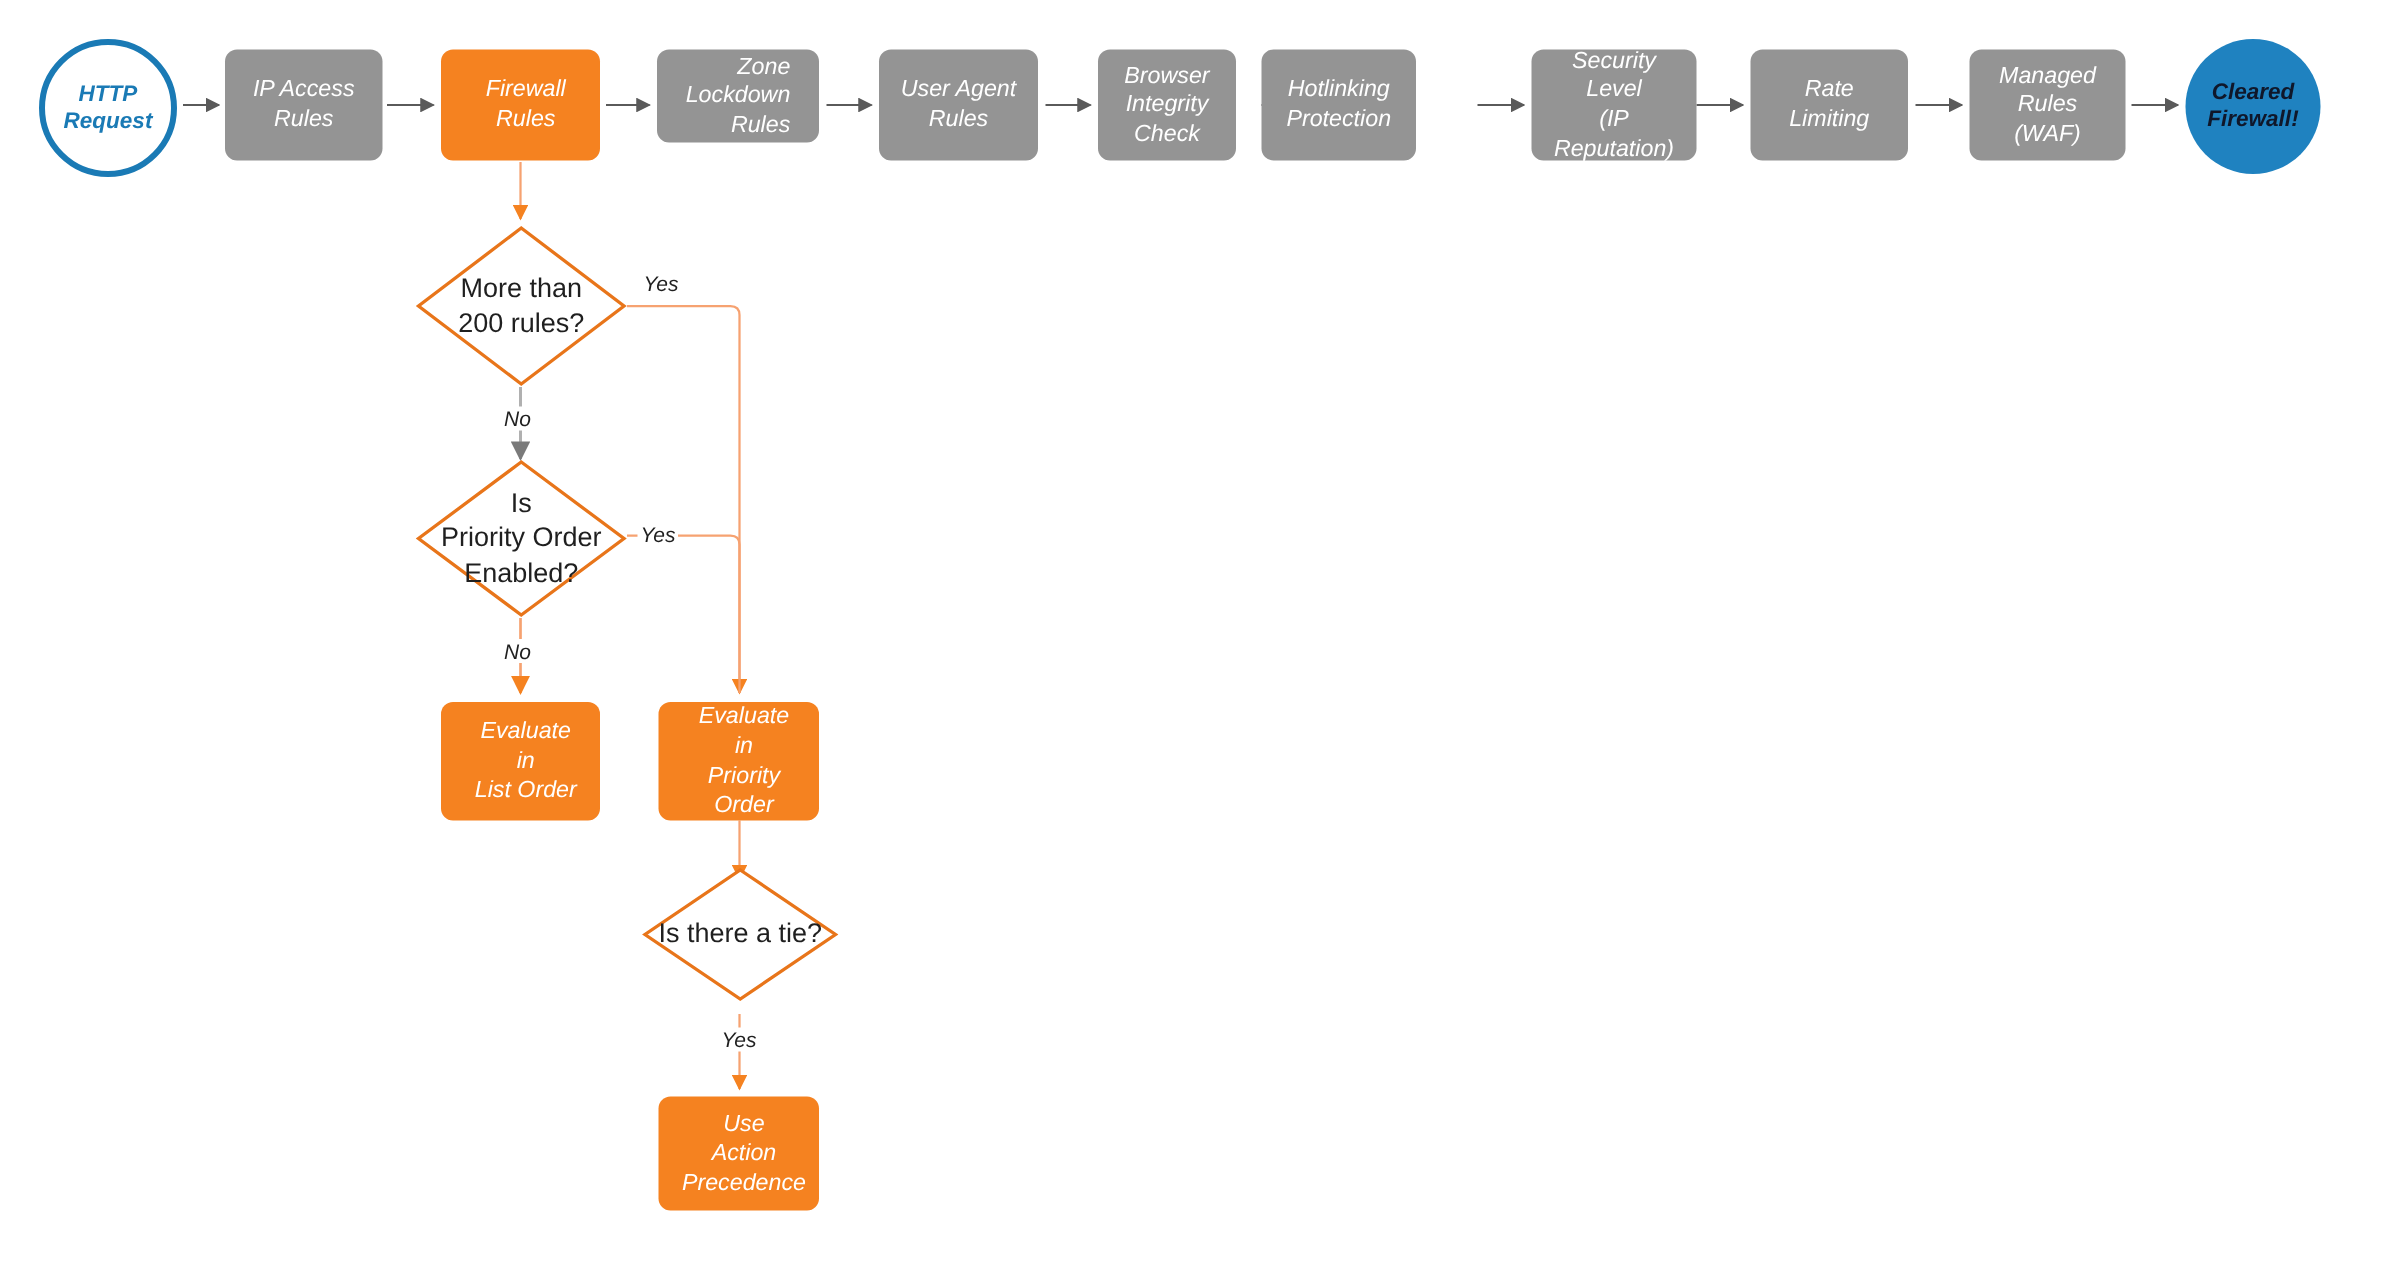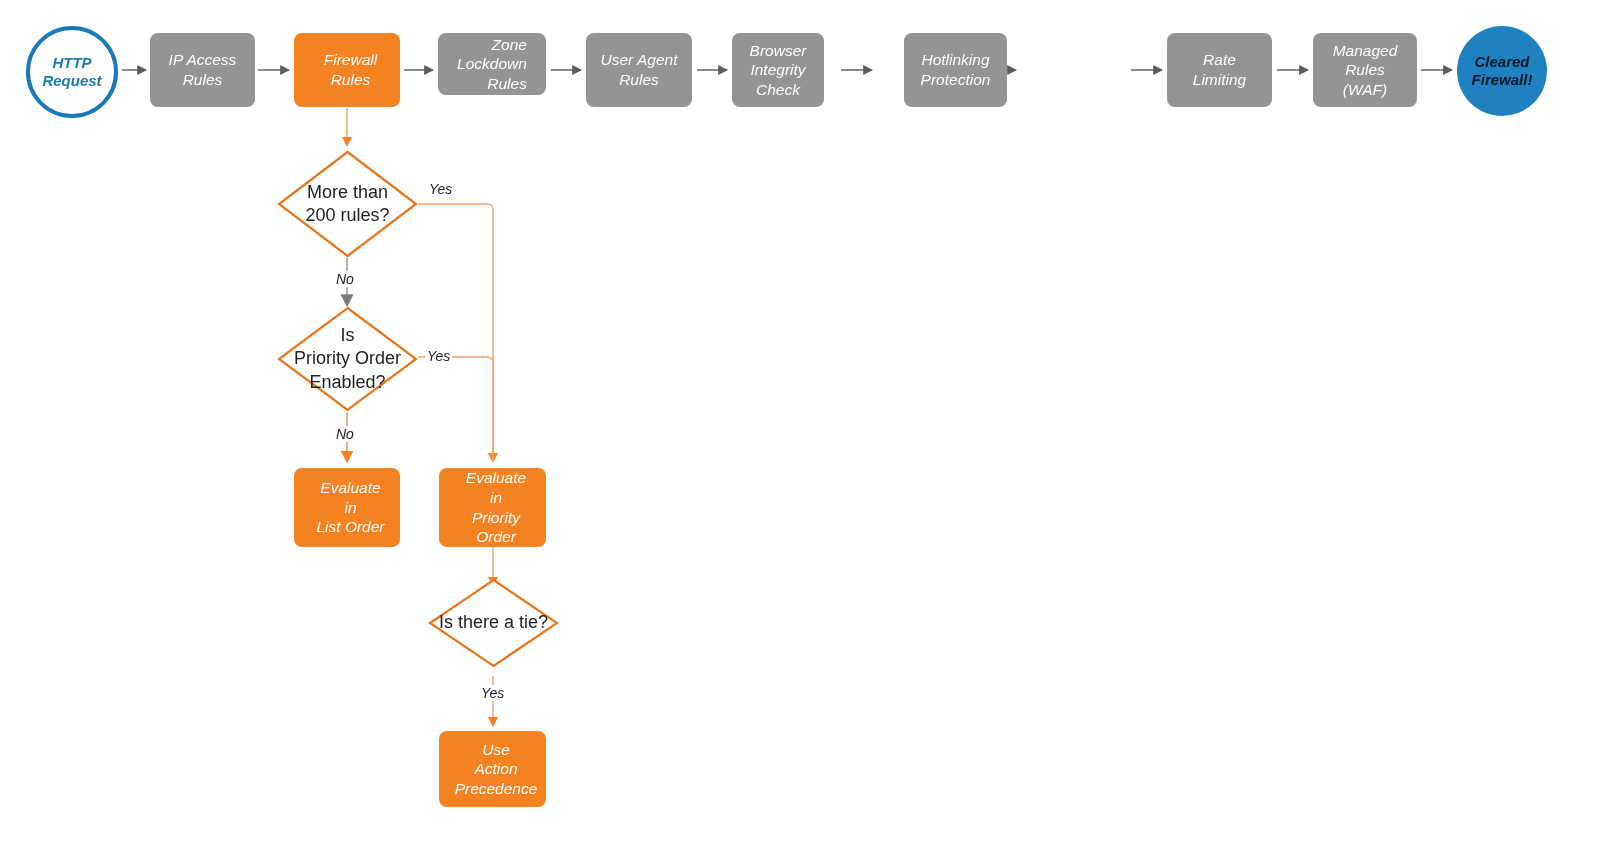--- a/index.html
+++ b/index.html
@@ -161,24 +161,27 @@
   </div>
 
   <div class="node box gray" style="left:586px; top:33px; width:106px; height:74px;">
     <span>User Agent<br>Rules</span>
   </div>
 
   <div class="node box gray" style="left:732px; top:33px; width:92px; height:74px;">
     <span>Browser<br>Integrity<br>Check</span>
   </div>
 
-  <div class="node box gray" style="left:904px; top:33px; width:103px; height:74px;">
+  <div class="node box gray" style="left:841px; top:33px; width:103px; height:74px;">
     <span>Hotlinking<br>Protection</span>
   </div>
 
+  <div class="node box gray" style="left:1021px; top:33px; width:110px; height:74px;">
+    <span>Security<br>Level<br>(IP Reputation)</span>
+  </div>
 
   <div class="node box gray" style="left:1167px; top:33px; width:105px; height:74px;">
     <span>Rate<br>Limiting</span>
   </div>
 
   <div class="node box gray" style="left:1313px; top:33px; width:104px; height:74px;">
     <span>Managed<br>Rules<br>(WAF)</span>
   </div>
 
   <div class="node circle filled" style="left:1457px; top:26px; width:90px; height:90px;">

